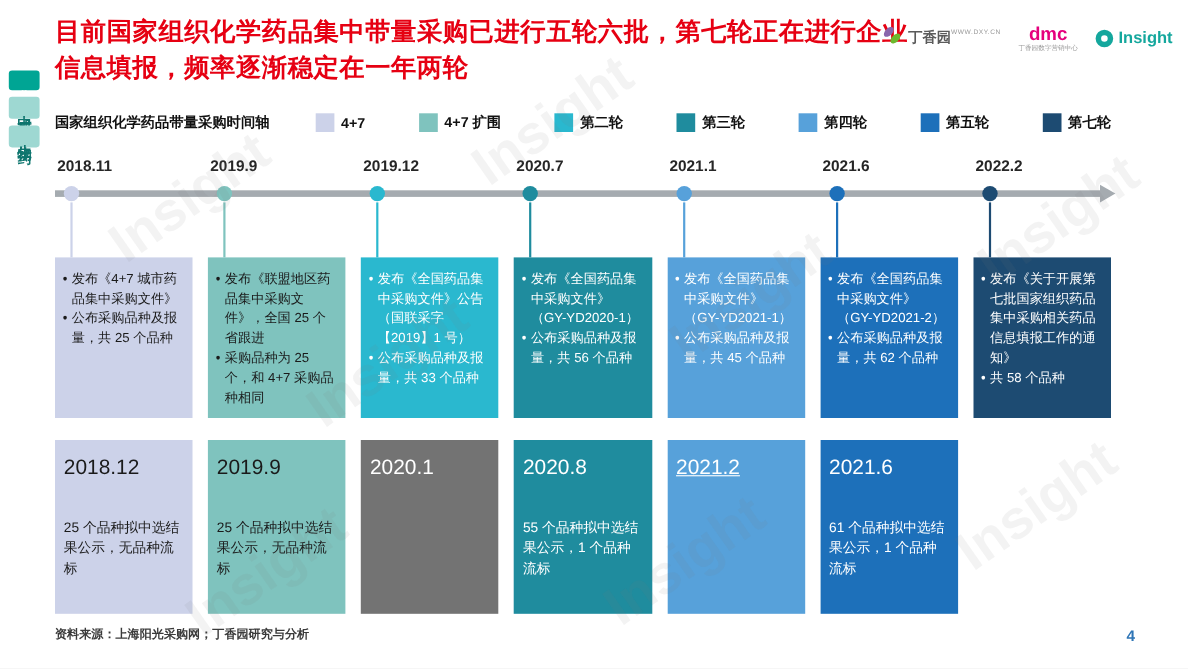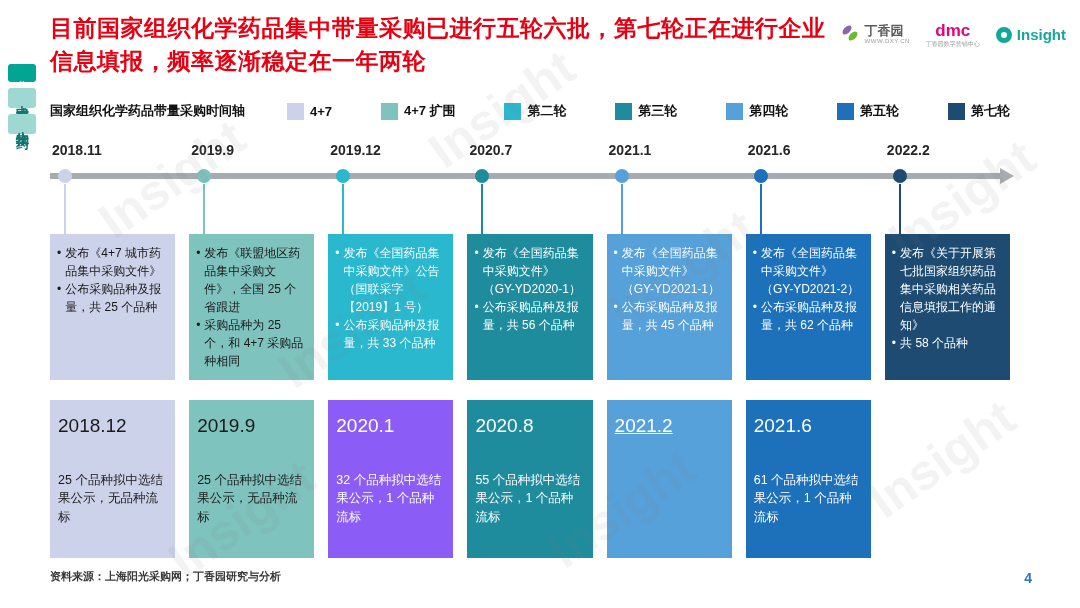--- a/index.html
+++ b/index.html
@@ -6,21 +6,21 @@
   html,body { background:#e8e8e8; }
   body { font-family:"Liberation Sans","DejaVu Sans",sans-serif; }
   .page { position:relative; width:1080px; height:608px; background:#ffffff; overflow:hidden; margin:0 auto; }
 
   
   .title { position:absolute; left:50px; top:12px; width:860px; font-size:23px; font-weight:bold; color:#E60012; line-height:1.42; letter-spacing:0.5px; }
 
   
   .logos { position:absolute; right:14px; top:22px; display:flex; align-items:center; gap:16px; }
   .logo-dxy { display:flex; align-items:center; gap:5px; }
-  .logo-dxy-text { display:flex; flex-direction:column; line-height:1.1; }
+  .logo-dxy-text { display:flex; flex-direction:row; line-height:1.1; }
   .logo-dxy-name { font-size:13px; font-weight:bold; color:#5b5b5b; }
   .logo-dxy-url { font-size:6px; color:#999; letter-spacing:0.5px; }
   .logo-dmc { display:flex; flex-direction:column; align-items:center; line-height:1; }
   .logo-dmc-name { font-size:17px; font-weight:bold; color:#E5007D; }
   .logo-dmc-sub { font-size:6px; color:#999; margin-top:2px; }
   .logo-insight { display:flex; align-items:center; gap:5px; }
   .insight-ring { width:16px; height:16px; border:5px solid #14A79D; border-radius:50%; }
   .logo-insight-name { font-size:15px; font-weight:bold; color:#14A79D; }
 
   
@@ -282,23 +282,22 @@
 
     <div class="grid7 results-row">
       <div class="result-box" style="background: rgb(204, 210, 233); color: rgb(26, 26, 26);">
         <div class="result-date">2018.12</div>
         <div>25 个品种拟中选结果公示，无品种流标</div>
       </div>
       <div class="result-box" style="background: rgb(127, 195, 190); color: rgb(26, 26, 26);">
         <div class="result-date">2019.9</div>
         <div>25 个品种拟中选结果公示，无品种流标</div>
       </div>
-      <div class="result-box" style="background: #8b5cf6; color: rgb(255, 255, 255);">
+      <div class="result-box" style="background: #737373; color: rgb(255, 255, 255);">
         <div class="result-date">2020.1</div>
-        <div>32 个品种拟中选结果公示，1 个品种流标</div>
       </div>
       <div class="result-box" style="background: rgb(31, 140, 158); color: rgb(255, 255, 255);">
         <div class="result-date">2020.8</div>
         <div>55 个品种拟中选结果公示，1 个品种流标</div>
       </div>
       <div class="result-box" style="background: rgb(87, 161, 218); color: rgb(255, 255, 255); text-decoration: underline;">
         <div class="result-date">2021.2</div>
       </div>
       <div class="result-box" style="background: rgb(29, 112, 186); color: rgb(255, 255, 255);">
         <div class="result-date">2021.6</div>

